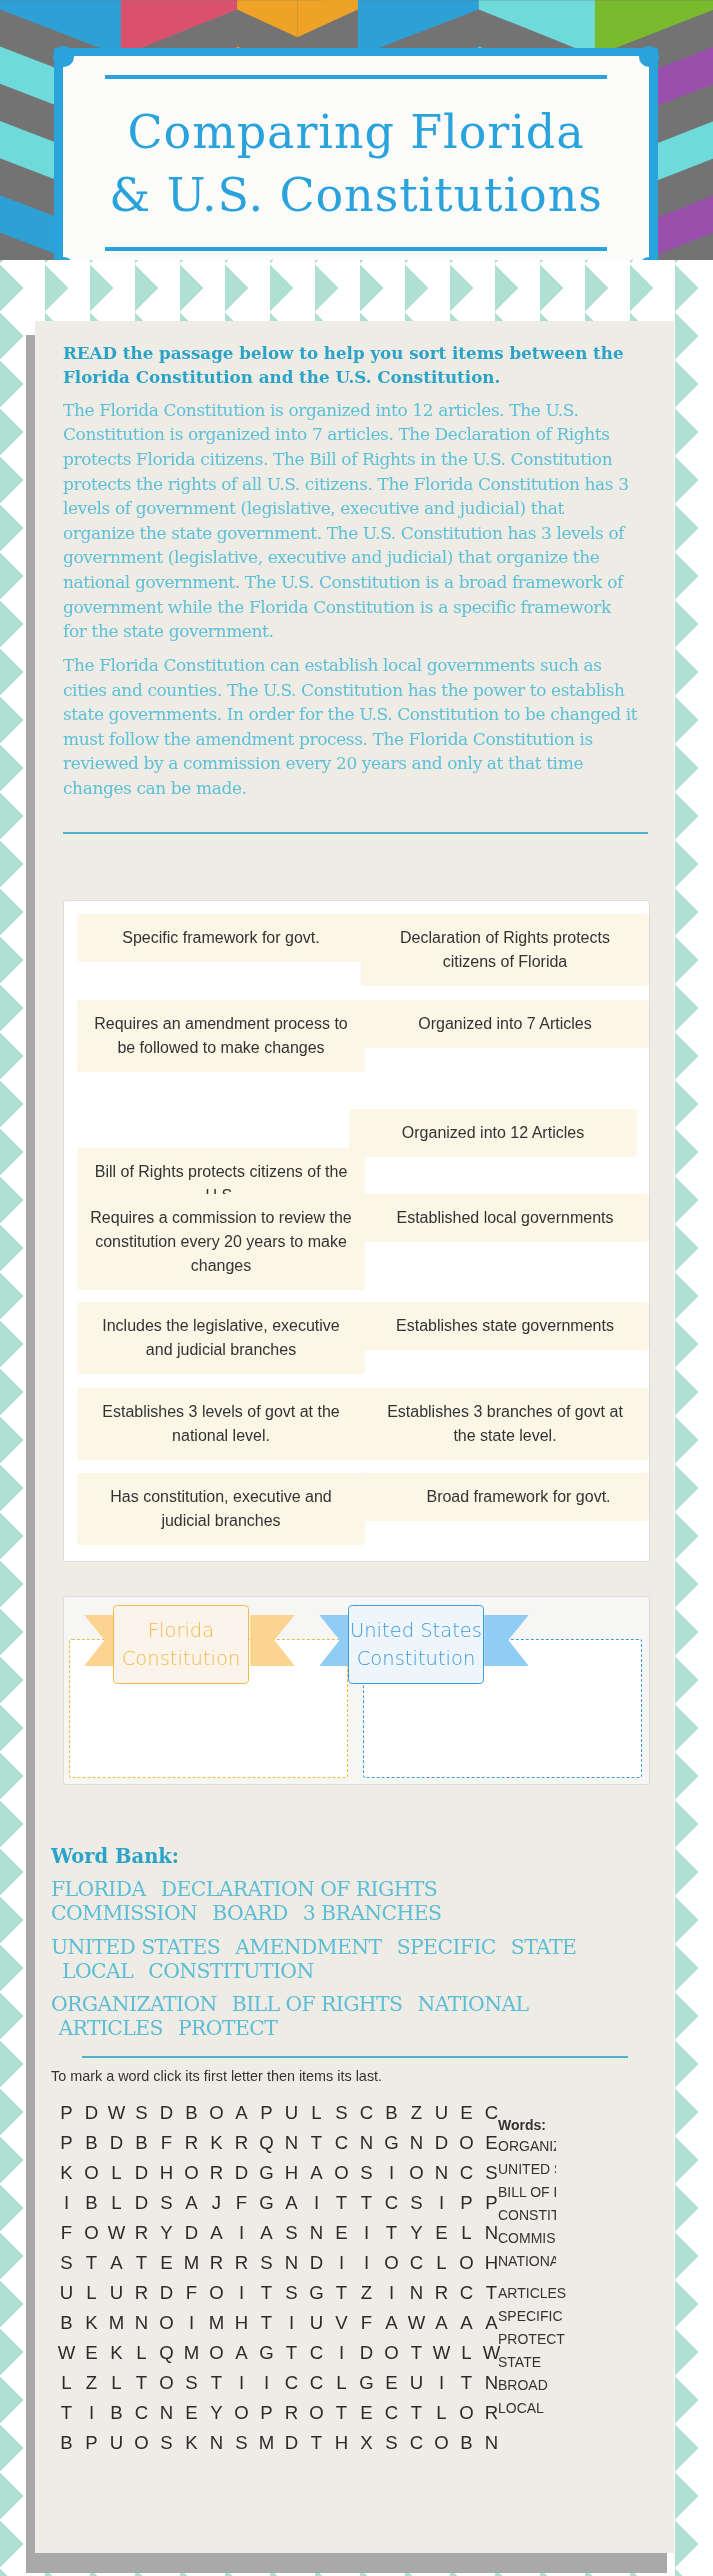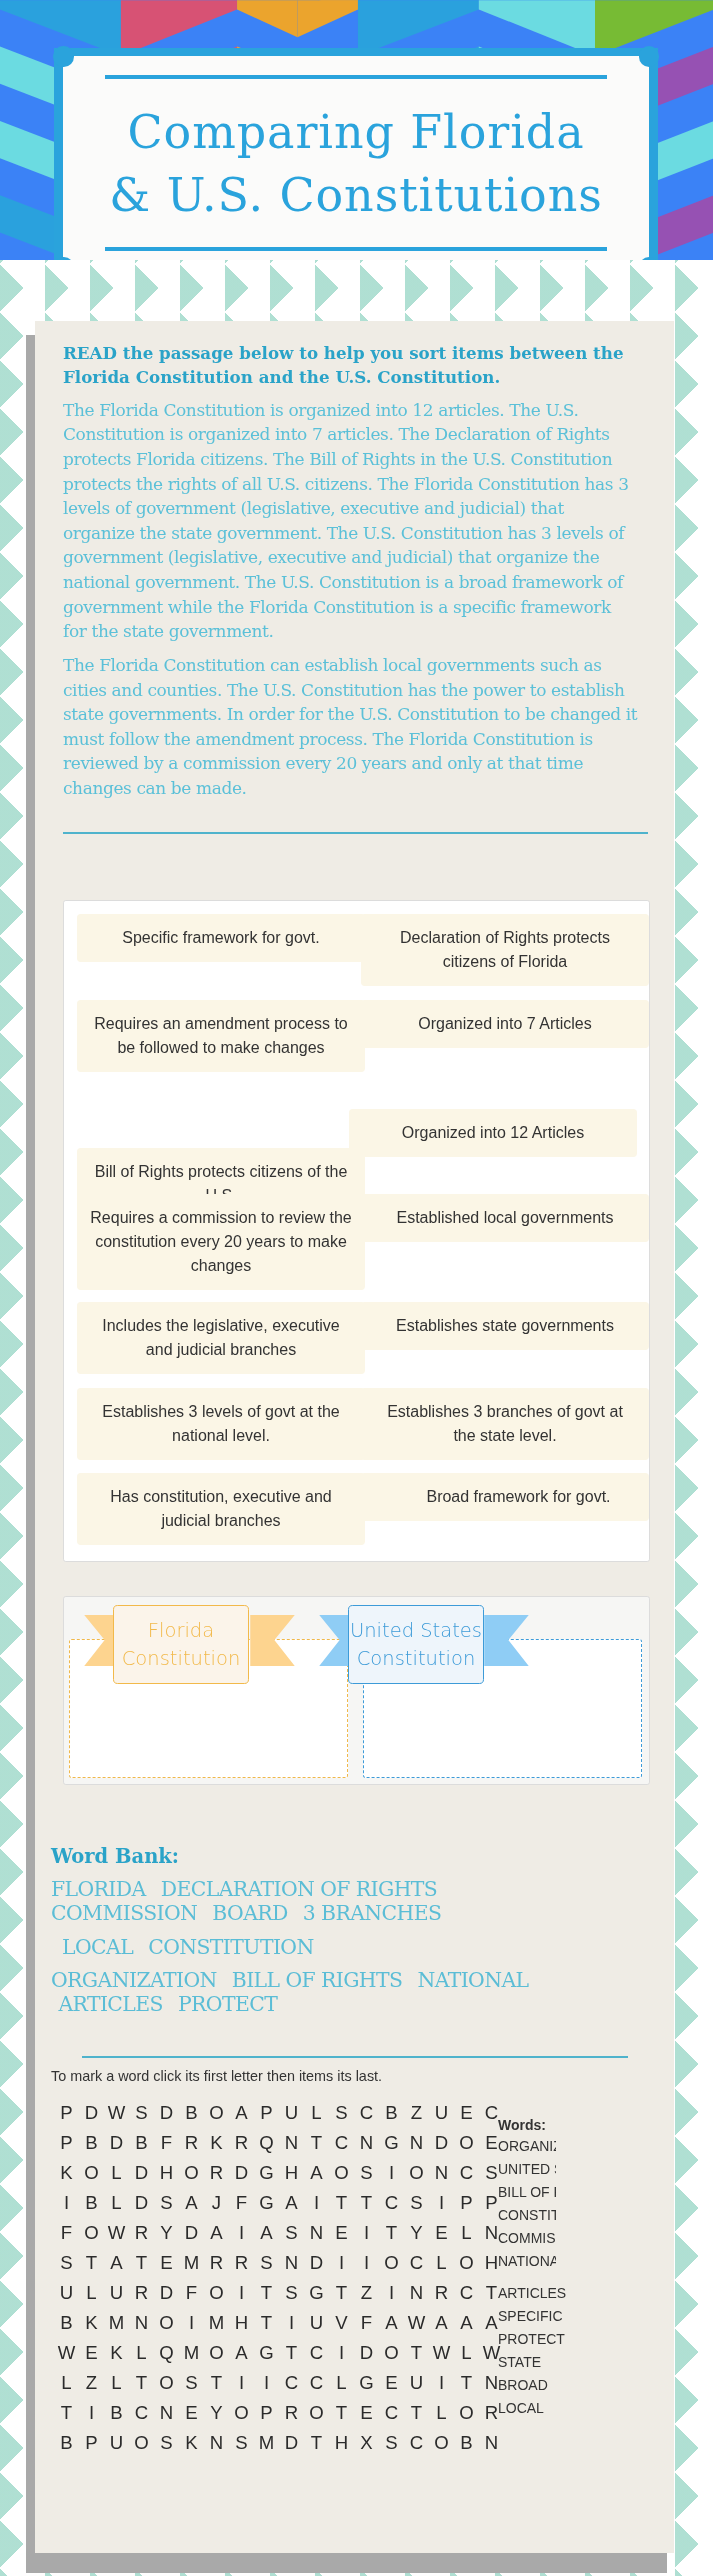--- a/index.html
+++ b/index.html
@@ -14,21 +14,21 @@
     background-image:
       linear-gradient(135deg, rgba(167,220,206,0.9) 25%, transparent 25%),
       linear-gradient(45deg, rgba(167,220,206,0.9) 25%, transparent 25%);
     background-size: 45px 48px;
     background-position: 0 0, 0 0;
   }
 
   
   .header-bg {
     position: absolute; left: 0; top: 0; width: 714px; height: 260px;
-    overflow: hidden; background: #3b82f6;
+    overflow: hidden; background: #737373;
   }
   .title-card {
     position: absolute; left: 54px; top: 48px; width: 604px; height: 228px;
     background: #2aa3dc;
     box-shadow: 0 13px 0 rgba(120,120,120,0.55);
   }
   .title-inner {
     position: absolute; left: 9.3px; top: 8.4px; right: 9.3px; bottom: 8.4px;
     background: #fbfbfa;
     border-radius: 1.9px;
@@ -249,20 +249,23 @@
   <div class="wb-title">Word Bank:</div>
   <div class="wb-group">
     <div class="wb-line">
       <span>FLORIDA</span><span>DECLARATION OF RIGHTS</span>
     </div>
     <div class="wb-line">
       <span>COMMISSION</span><span>BOARD</span><span>3 BRANCHES</span>
     </div>
   </div>
   <div class="wb-group">
+    <div class="wb-line">
+      <span>UNITED STATES</span><span>AMENDMENT</span><span>SPECIFIC</span><span>STATE</span>
+    </div>
     <div class="wb-line" style="padding-left:11px;">
       <span>LOCAL</span><span>CONSTITUTION</span>
     </div>
   </div>
   <div class="wb-group">
     <div class="wb-line">
       <span>ORGANIZATION</span><span>BILL OF RIGHTS</span><span>NATIONAL</span>
     </div>
     <div class="wb-line" style="padding-left:7.4px;">
       <span>ARTICLES</span><span>PROTECT</span>

